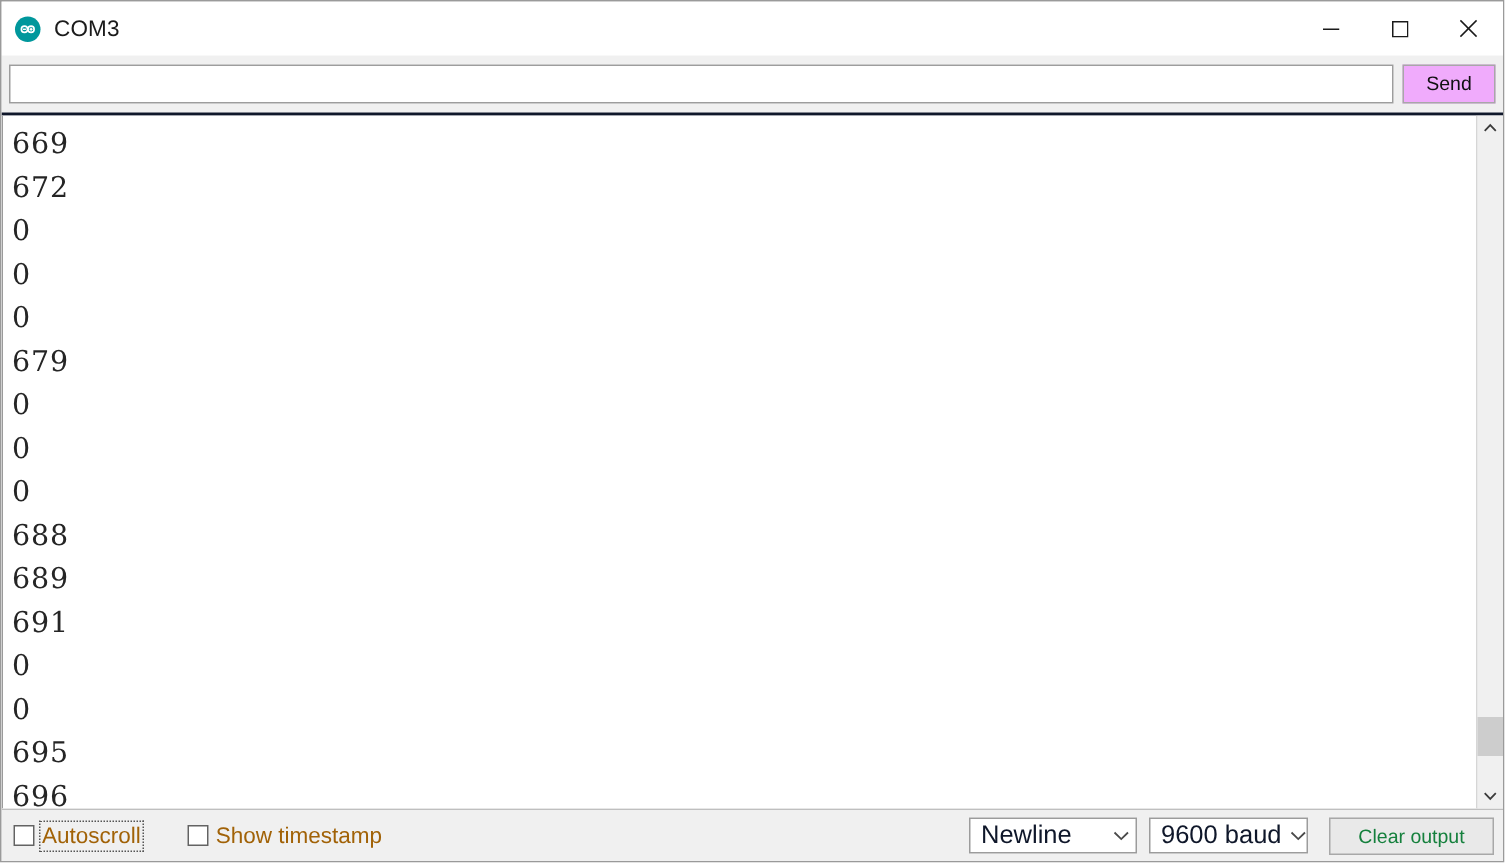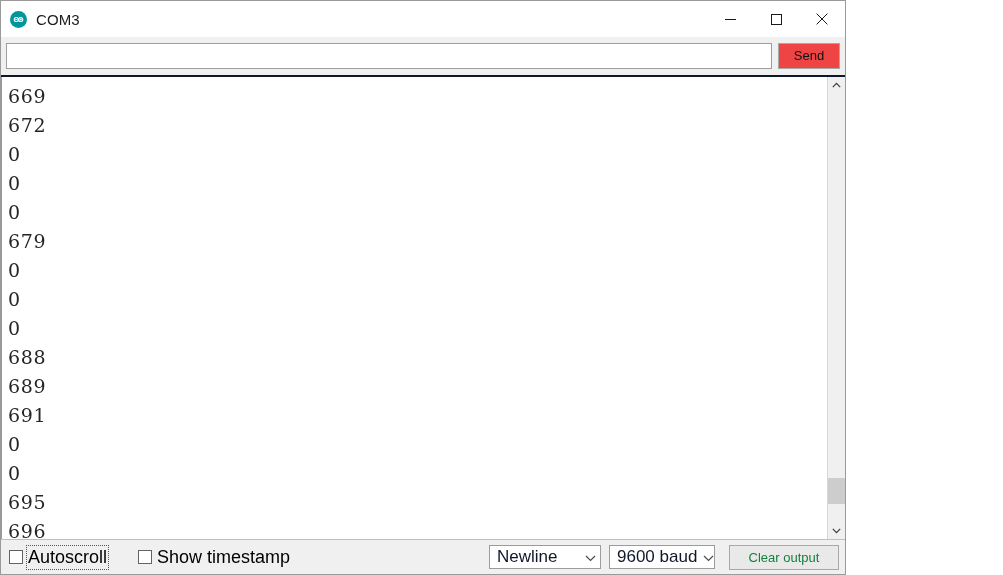--- a/index.html
+++ b/index.html
@@ -6,21 +6,21 @@
     margin: 0;
     padding: 0;
     background: #ffffff;
   }
   body {
     font-family: "Liberation Sans", sans-serif;
     -webkit-font-smoothing: antialiased;
   }
   #app {
     position: relative;
-    width: 846px;
+    width: 1003px;
     height: 575px;
     box-sizing: border-box;
     background: #f0f0f0;
     border: 1px solid #9a9a9a;
     overflow: hidden;
     display: flex;
     flex-direction: column;
   }
 
   
@@ -96,21 +96,21 @@
     font-size: 13px;
     color: #111;
     padding: 0 4px;
     outline: none;
     border-radius: 0;
   }
   .send-btn {
     width: 62px;
     height: 26px;
     box-sizing: border-box;
-    background: #ef4444;
+    background: #f0abfc;
     border: 1px solid #a8a8a8;
     font-family: "Liberation Sans", sans-serif;
     font-size: 13px;
     color: #101010;
     padding: 0;
     line-height: 24px;
     border-radius: 0;
   }
 
   
@@ -190,22 +190,22 @@
   }
   .chk-box {
     width: 14px;
     height: 14px;
     box-sizing: border-box;
     background: #ffffff;
     border: 1px solid #636363;
     flex: 0 0 auto;
   }
   .chk-label {
-    font-size: 18px;
-    color: #000000;
+    font-size: 15px;
+    color: #a16207;
     white-space: nowrap;
   }
   .chk-label.focused {
     outline: 1px dotted #555;
     outline-offset: 1px;
   }
   .spacer { flex: 1 1 auto; }
   .combo {
     height: 24px;
     box-sizing: border-box;

